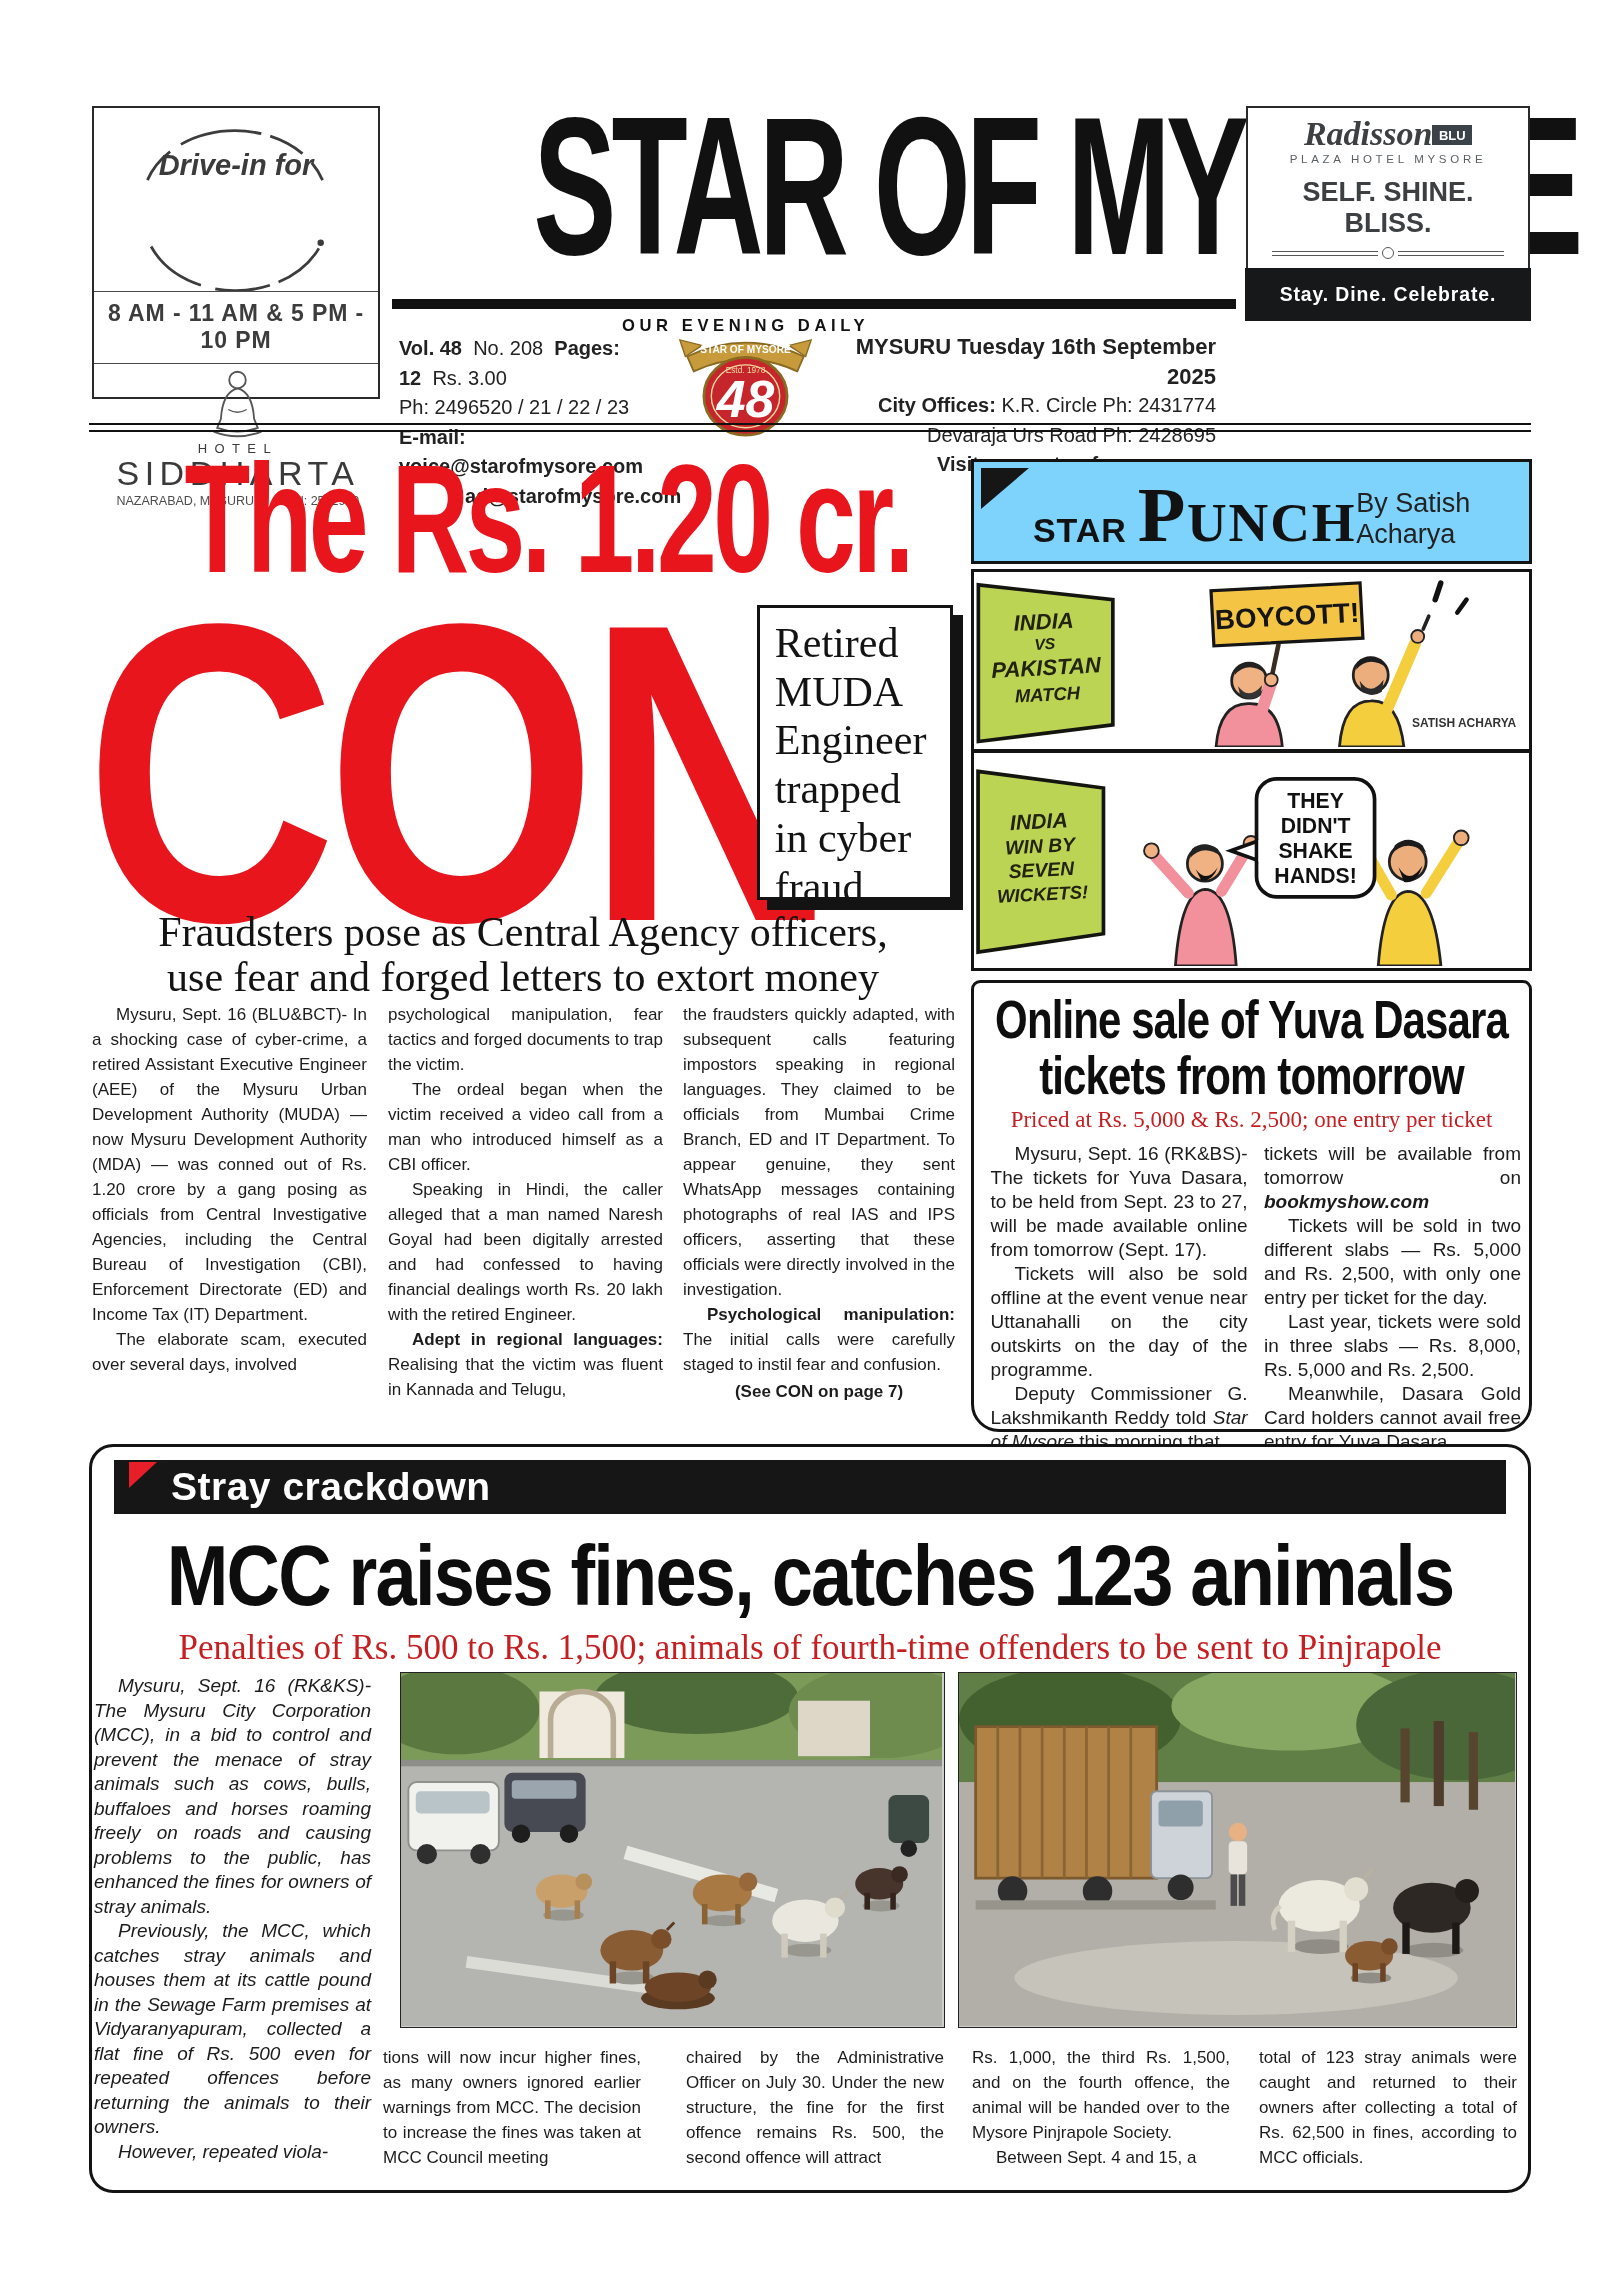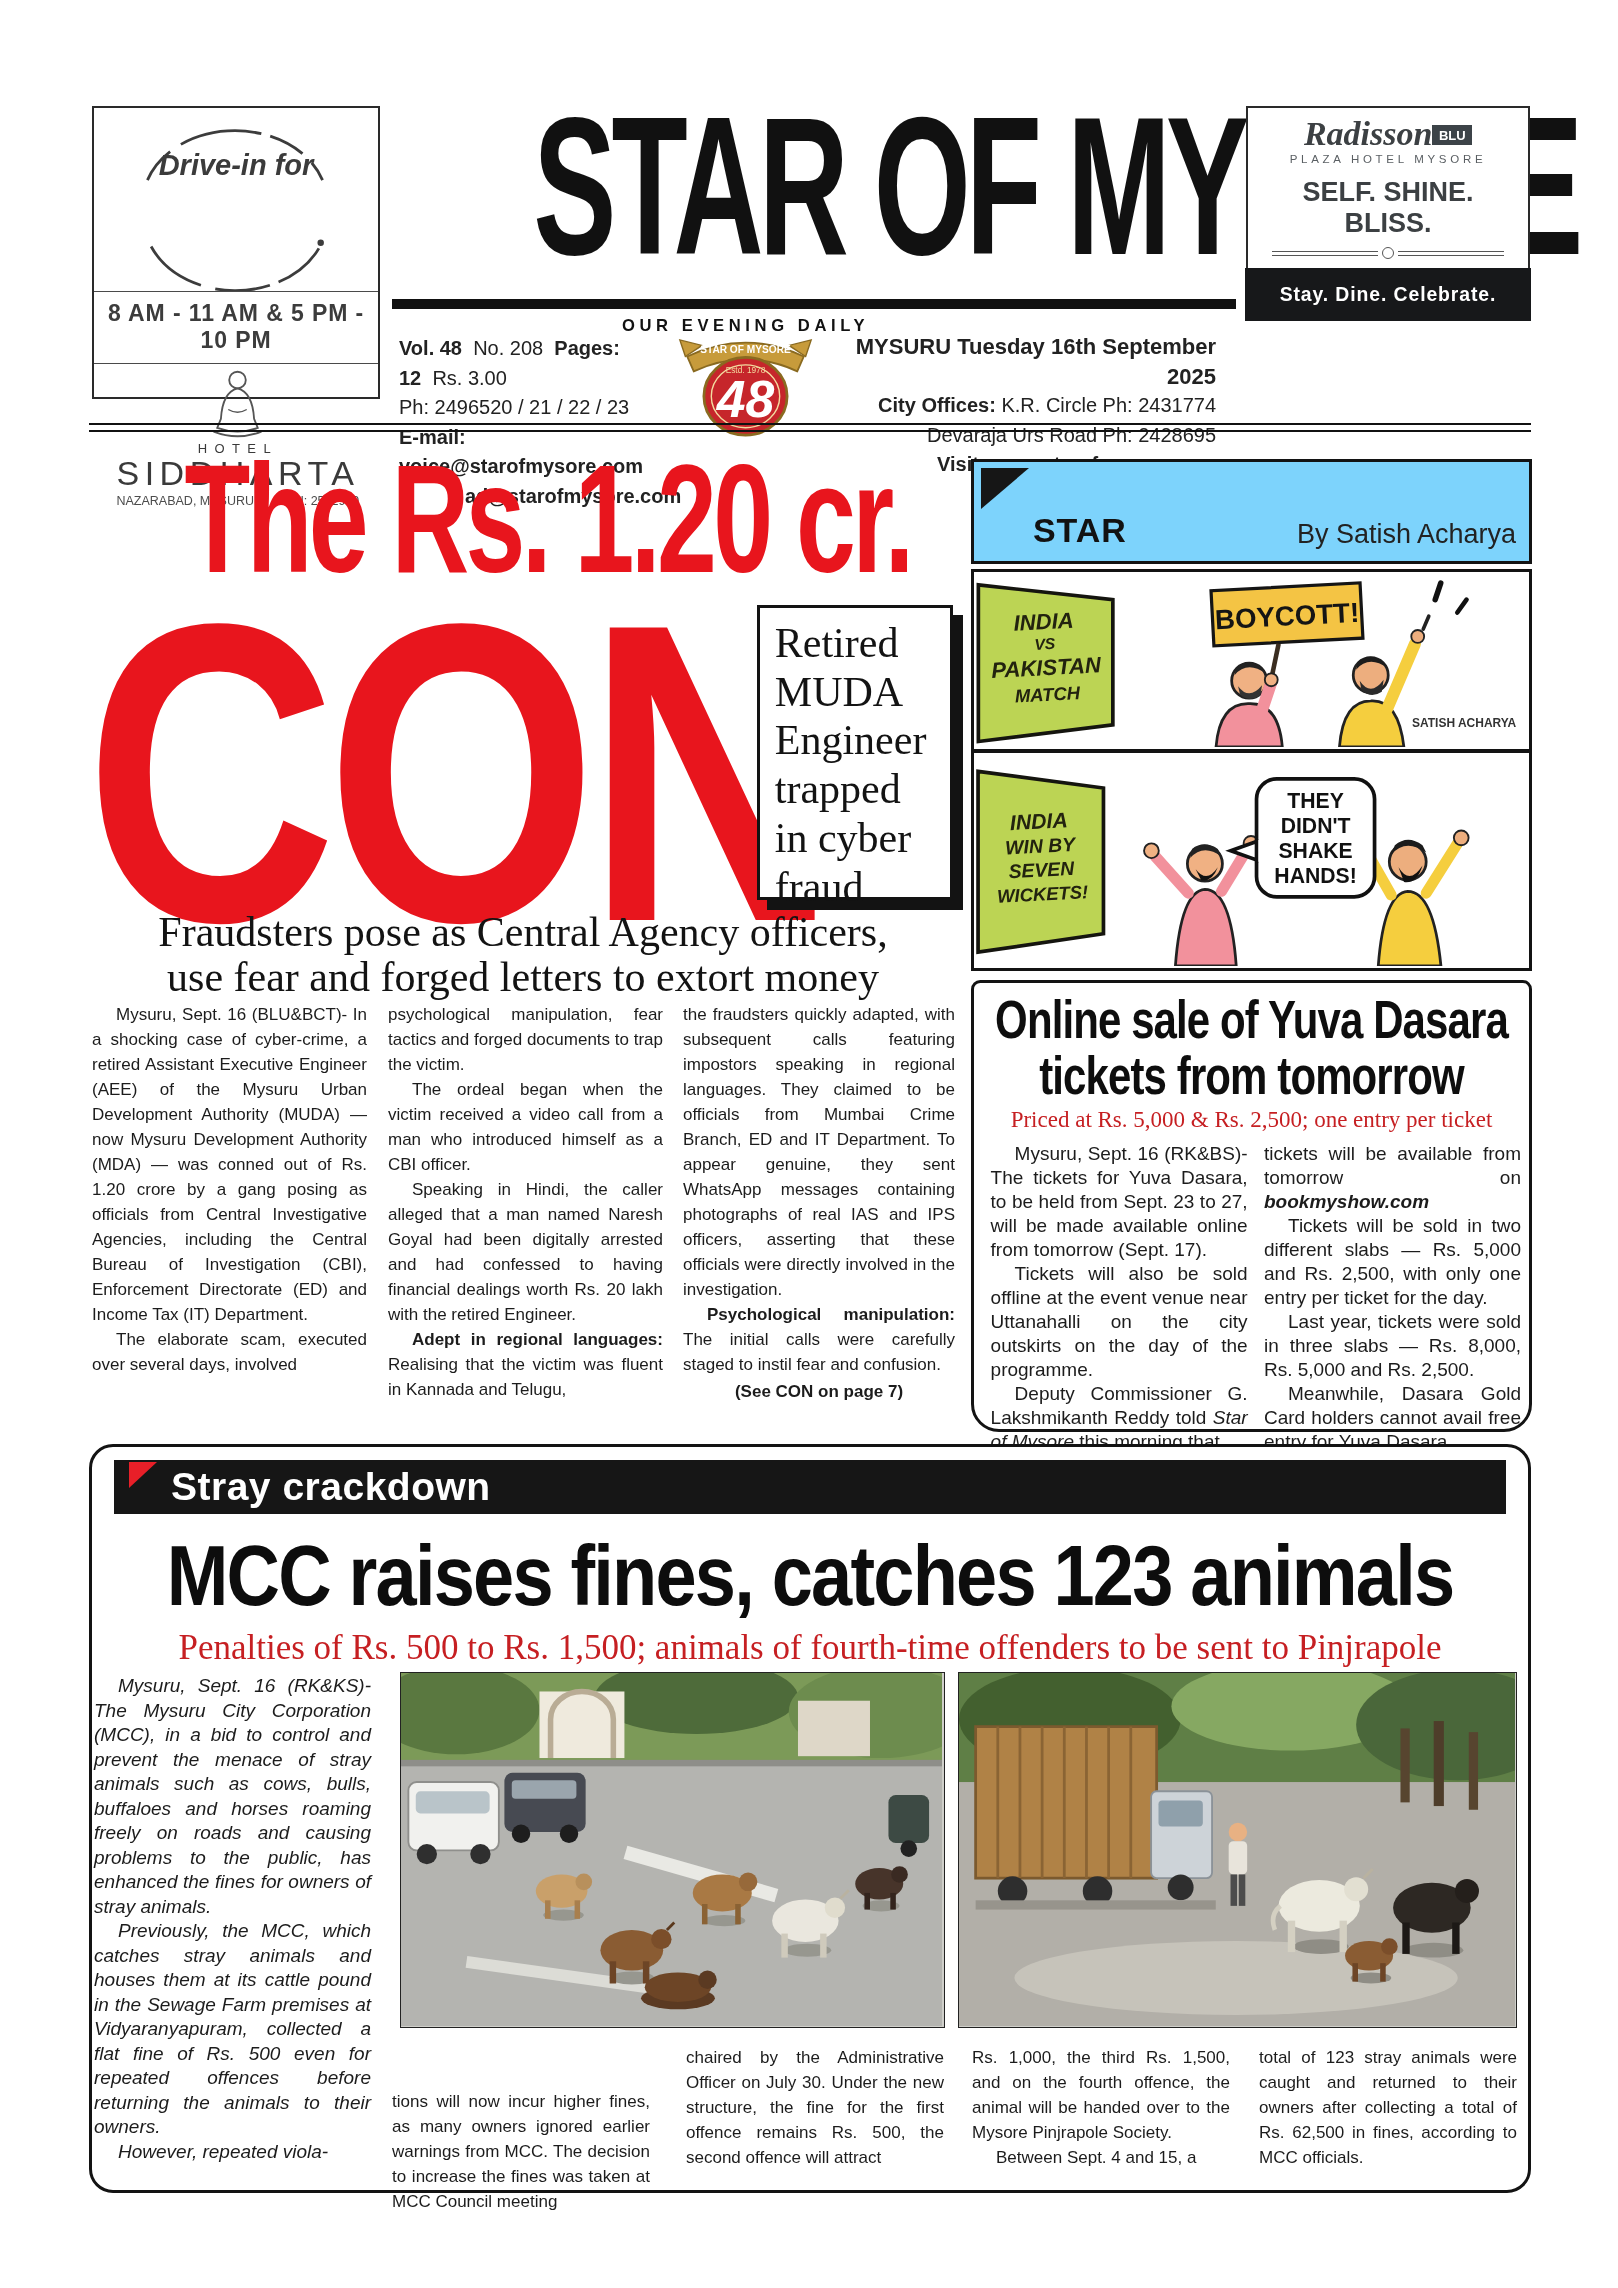--- a/index.html
+++ b/index.html
@@ -201,20 +201,21 @@
   </div>
   <div class="abs bt" style="left:683px;top:1002px;width:272px;">
     <p class="noind">the fraudsters quickly adapted, with subsequent calls featuring impostors speaking in regional languages. They claimed to be officials from Mumbai Crime Branch, ED and IT Department. To appear genuine, they sent WhatsApp messages containing photographs of real IAS and IPS officers, asserting that these officials were directly involved in the investigation.</p>
     <p><b>Psychological manipulation:</b><span> The initial calls were carefully staged to instil fear and confusion.</span></p>
     <p class="jump">(See CON on page 7)</p>
   </div>
 
   <div class="abs punch-box" style="left:971px;top:459px;width:561px;height:105px;">
     <div class="punch-flag"></div>
     <span class="punch-star">STAR</span>
+    <span class="punch-word">PUNCH</span>
     <span class="punch-byline">By Satish Acharya</span>
   </div>
 
   <div class="abs panel" style="left:971px;top:569px;width:561px;height:183px;">
     <svg width="554" height="175" viewBox="0 0 600 190">
       <path d="M4,14 L150,30 L150,166 L4,184 Z" fill="#bcd454" stroke="#15150f" stroke-width="4"></path>
       <g transform="rotate(-3 77 95)" font-weight="bold" font-style="italic" fill="#23230f" text-anchor="middle">
         <text x="77" y="62" font-size="24">INDIA</text>
         <text x="77" y="84" font-size="17">VS</text>
         <text x="77" y="112" font-size="24">PAKISTAN</text>
@@ -446,21 +447,21 @@
         <g>
           <ellipse cx="446" cy="330" rx="22" ry="6" fill="#8f8d85"></ellipse>
           <ellipse cx="444" cy="306" rx="26" ry="16" fill="#8a5c33"></ellipse>
           <rect x="426" y="314" width="6" height="20" fill="#6d4526"></rect>
             <rect x="456" y="314" width="6" height="20" fill="#6d4526"></rect>
           <circle cx="466" cy="296" r="9" fill="#7b4e2a"></circle>
         </g>
       </svg>
     </div>
 
-    <div class="abs bt" style="left:300px;top:598px;width:258px;margin-top:44px;">
+    <div class="abs bt" style="left:291px;top:598px;width:258px;">
       <p class="noind">tions will now incur higher fines, as many owners ignored earlier warnings from MCC. The decision to increase the fines was taken at MCC Council meeting</p>
     </div>
     <div class="abs bt" style="left:594px;top:598px;width:258px;">
       <p class="noind">chaired by the Administrative Officer on July 30. Under the new structure, the fine for the first offence remains Rs. 500, the second offence will attract</p>
     </div>
     <div class="abs bt" style="left:880px;top:598px;width:258px;">
       <p class="noind">Rs. 1,000, the third Rs. 1,500, and on the fourth offence, the animal will be handed over to the Mysore Pinjrapole Society.</p>
       <p>Between Sept. 4 and 15, a</p>
     </div>
     <div class="abs bt" style="left:1167px;top:598px;width:258px;">

